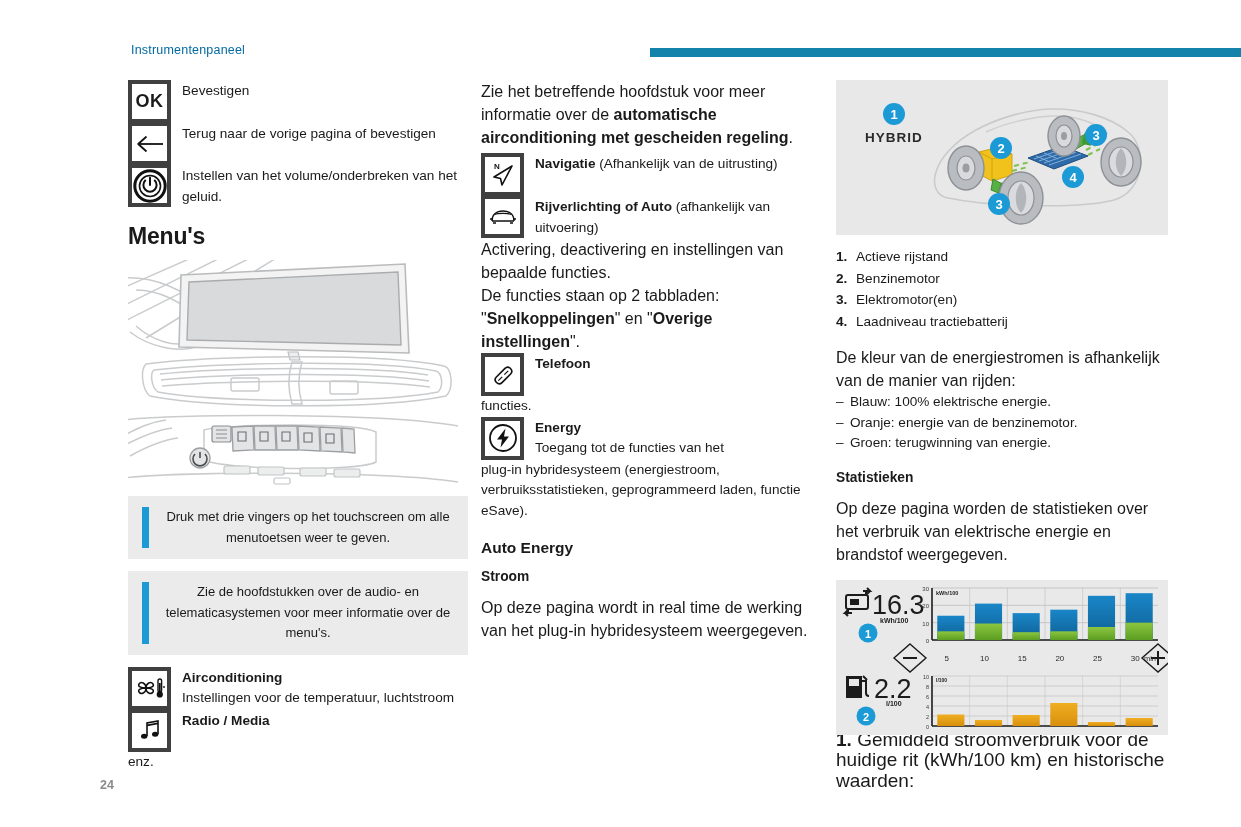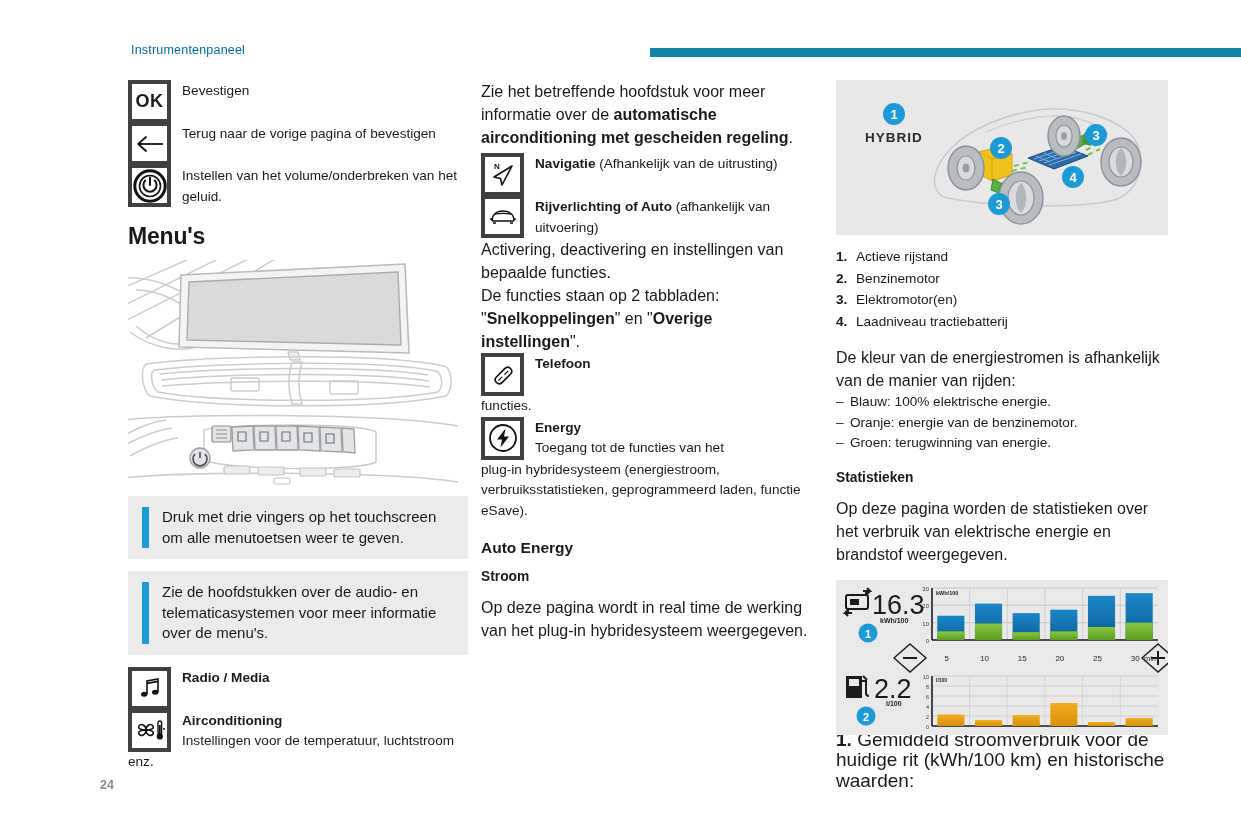--- a/index.html
+++ b/index.html
@@ -63,21 +63,21 @@
   
   .note{
     background:#ebebeb;padding:11px 14px 11px 14px;
     margin-bottom:12px;position:relative;
   }
   .note-inner{display:flex;}
   .note-bar{
     width:7px;min-width:7px;background:#1b9ad6;margin-right:13px;
     align-self:stretch;
   }
-  .note-txt{font-size:15px;line-height:20.5px;}
+  .note-txt{font-size:13px;line-height:20.5px;text-align:center;}
 
   
   .fig{background:#e8e8e8;}
   .fig-hybrid{width:332px;height:155px;position:relative;}
   .fig-stats{width:332px;height:131px;position:relative;background:#8b5cf6;}
 
   
   ol.numlist{margin:12px 0 0 0;padding:0;list-style:none;}
   ol.numlist li{
     font-size:13.6px;line-height:20.5px;display:flex;margin-bottom:1px;
@@ -220,54 +220,54 @@
     </div>
 
     <div class="note">
       <div class="note-inner">
         <div class="note-bar"></div>
         <div class="note-txt">Zie de hoofdstukken over de audio- en telematicasystemen voor meer informatie over de menu's.</div>
       </div>
     </div>
 
     <div style="margin-top:6px;">
-      <div class="irow">
-        <div class="ibox">
-          <svg width="26" height="26" viewBox="0 0 26 26">
-            <path d="M10 19 V6 L21 4 V17" fill="none" stroke="#111" stroke-width="1.6"></path>
-            <path d="M10 8.4 L21 6.4" stroke="#111" stroke-width="1.6"></path>
-            <ellipse cx="7.2" cy="19.3" rx="3.2" ry="2.5" fill="#111"></ellipse>
-            <ellipse cx="18.2" cy="17.3" rx="3.2" ry="2.5" fill="#111"></ellipse>
-          </svg>
-        </div>
-        <div class="itext">
-          <b>Radio / Media</b>
-        </div>
-      </div>
-
       <div class="irow">
         <div class="ibox">
           <svg width="30" height="26" viewBox="0 0 30 26">
             <g fill="none" stroke="#111" stroke-width="1.5">
               <path d="M11 13 C11 8 6 6 4 9 C2.4 11.4 6 13 11 13 Z"></path>
               <path d="M11 13 C16 13 19.6 11.4 18 9 C16 6 11 8 11 13 Z"></path>
               <path d="M11 13 C11 18 16 20 18 17 C19.6 14.6 16 13 11 13 Z"></path>
               <path d="M11 13 C6 13 2.4 14.6 4 17 C6 20 11 18 11 13 Z"></path>
             </g>
             <g>
               <rect x="23" y="4" width="3.6" height="13" rx="1.8" fill="none" stroke="#111" stroke-width="1.4"></rect>
               <circle cx="24.8" cy="19.4" r="3.1" fill="#111"></circle>
               <rect x="23.9" y="8" width="1.8" height="11" fill="#111"></rect>
             </g>
             <circle cx="29" cy="12" r="0.9" fill="#111"></circle>
           </svg>
         </div>
         <div class="itext">
           <b>Airconditioning</b><br>
           <span>Instellingen voor de temperatuur, luchtstroom</span>
+        </div>
+      </div>
+
+      <div class="irow">
+        <div class="ibox">
+          <svg width="26" height="26" viewBox="0 0 26 26">
+            <path d="M10 19 V6 L21 4 V17" fill="none" stroke="#111" stroke-width="1.6"></path>
+            <path d="M10 8.4 L21 6.4" stroke="#111" stroke-width="1.6"></path>
+            <ellipse cx="7.2" cy="19.3" rx="3.2" ry="2.5" fill="#111"></ellipse>
+            <ellipse cx="18.2" cy="17.3" rx="3.2" ry="2.5" fill="#111"></ellipse>
+          </svg>
+        </div>
+        <div class="itext">
+          <b>Radio / Media</b>
         </div>
       </div>
     </div>
     <div class="overflowline">enz.</div>
   </div>
 
   <div class="col col-2">
 
     <p class="para tight" style="margin-bottom:0;">
       <span>Zie het betreffende hoofdstuk voor meer informatie over de </span><b>automatische airconditioning met gescheiden regeling</b><span>.</span>

